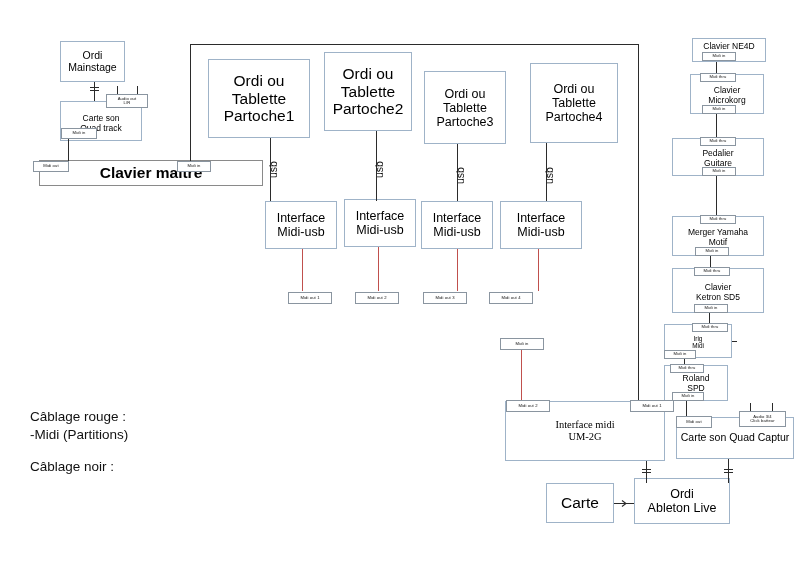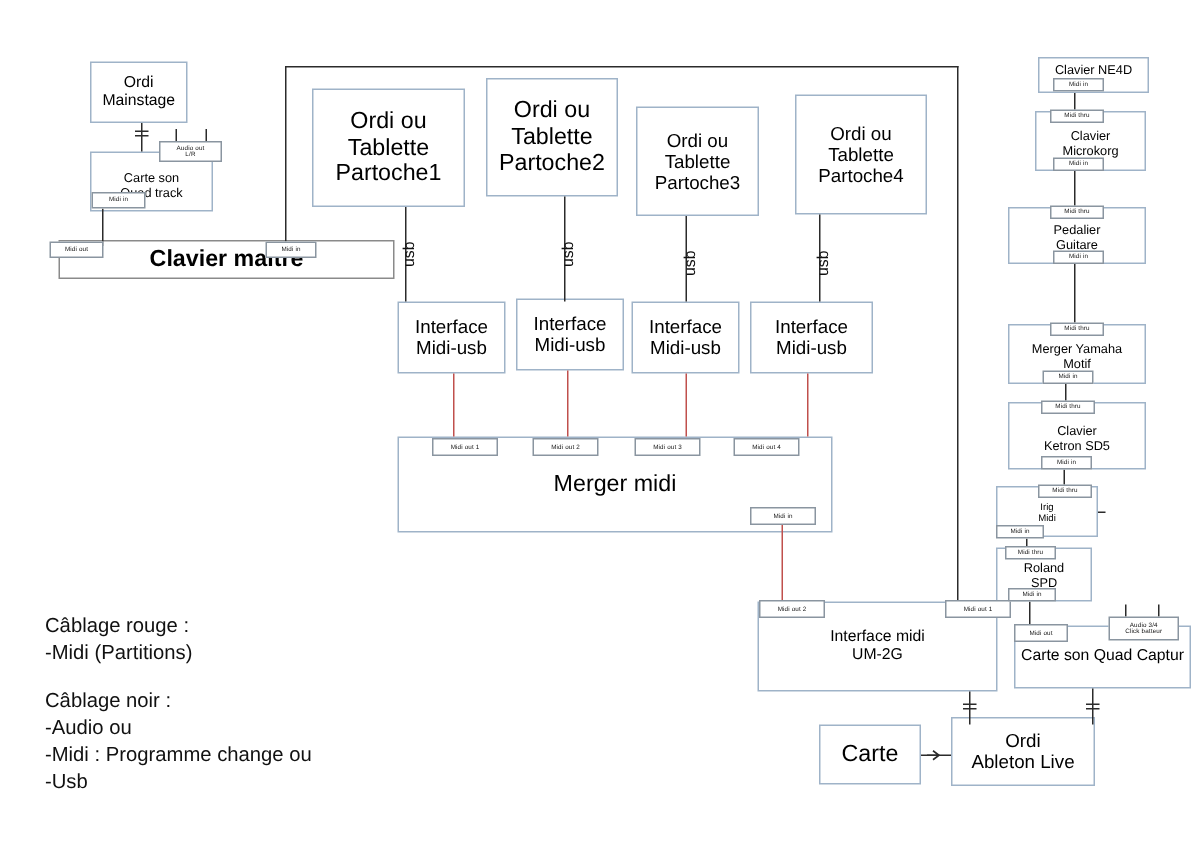--- a/index.html
+++ b/index.html
@@ -128,32 +128,29 @@
   <div class="node t13" style="left:500px;top:201px;width:82px;height:48px;">
     <span class="lbl" style="white-space:pre-line;">Interface
 Midi-usb</span>
   </div>
 
   <div class="ln v red" style="left:302px;top:249px;height:42px;"></div>
   <div class="ln v red" style="left:378px;top:247px;height:44px;"></div>
   <div class="ln v red" style="left:457px;top:249px;height:42px;"></div>
   <div class="ln v red" style="left:538px;top:249px;height:42px;"></div>
 
-  <div class="node t16" style="left:265px;top:291px;width:290px;height:64px;">
-    <span class="lbl">Merger midi</span>
-  </div>
   <div class="port" style="left:288px;top:292px;width:44px;height:12px;">Midi out 1</div>
   <div class="port" style="left:355px;top:292px;width:44px;height:12px;">Midi out 2</div>
   <div class="port" style="left:423px;top:292px;width:44px;height:12px;">Midi out 3</div>
   <div class="port" style="left:489px;top:292px;width:44px;height:12px;">Midi out 4</div>
   <div class="port" style="left:500px;top:338px;width:44px;height:12px;">Midi in</div>
 
   <div class="ln v red" style="left:521px;top:350px;height:51px;"></div>
 
-  <div class="node t11" style="left:505px;top:401px;width:160px;height:60px;">
+  <div class="node t11" style="left:505px;top:401px;width:160px;height:60px;font-family:Liberation Serif, serif;">
     <span class="lbl" style="white-space:pre-line;">Interface midi
 UM-2G</span>
   </div>
   <div class="port" style="left:506px;top:400px;width:44px;height:12px;">Midi out 2</div>
   <div class="port" style="left:630px;top:400px;width:44px;height:12px;">Midi out 1</div>
 
   <div class="ln v" style="left:646px;top:461px;height:22px;"></div>
   <div class="ln h" style="left:642px;top:469px;width:9px;"></div>
   <div class="ln h" style="left:642px;top:472px;width:9px;"></div>
 
@@ -241,17 +238,14 @@
   </div>
 
   <div class="ln h" style="left:614px;top:503px;width:20px;"></div>
   <svg class="arrow" style="left:618px;top:499px;" width="12" height="9" viewBox="0 0 12 9">
     <path d="M0 4.5 L8 4.5 M4 1.5 L8 4.5 L4 7.5" stroke="#2b2b2b" stroke-width="1.1" fill="none"></path>
   </svg>
 
   <div class="legend" style="left:30px;top:408px;">Câblage rouge :</div>
   <div class="legend" style="left:30px;top:426px;">-Midi (Partitions)</div>
   <div class="legend" style="left:30px;top:458px;">Câblage noir :</div>
-  <div class="legend" style="left:30px;top:476px;">-Audio  ou
--Midi : Programme change ou
--Usb</div>
 
 </div>
 
 </body></html>

